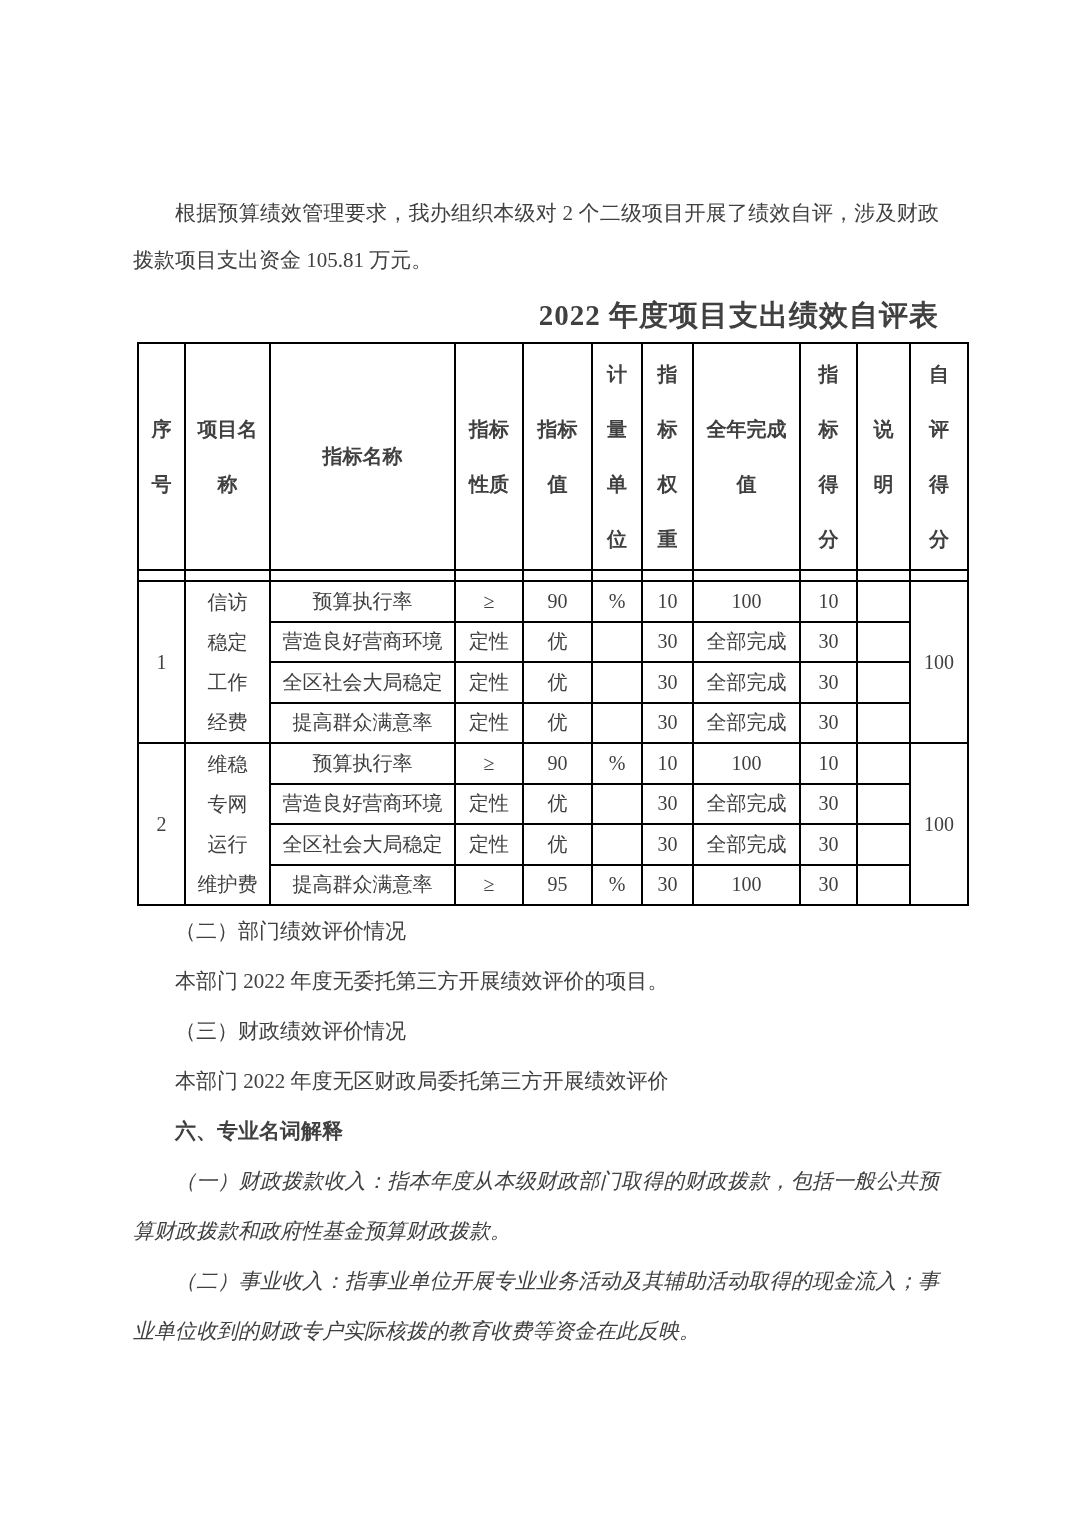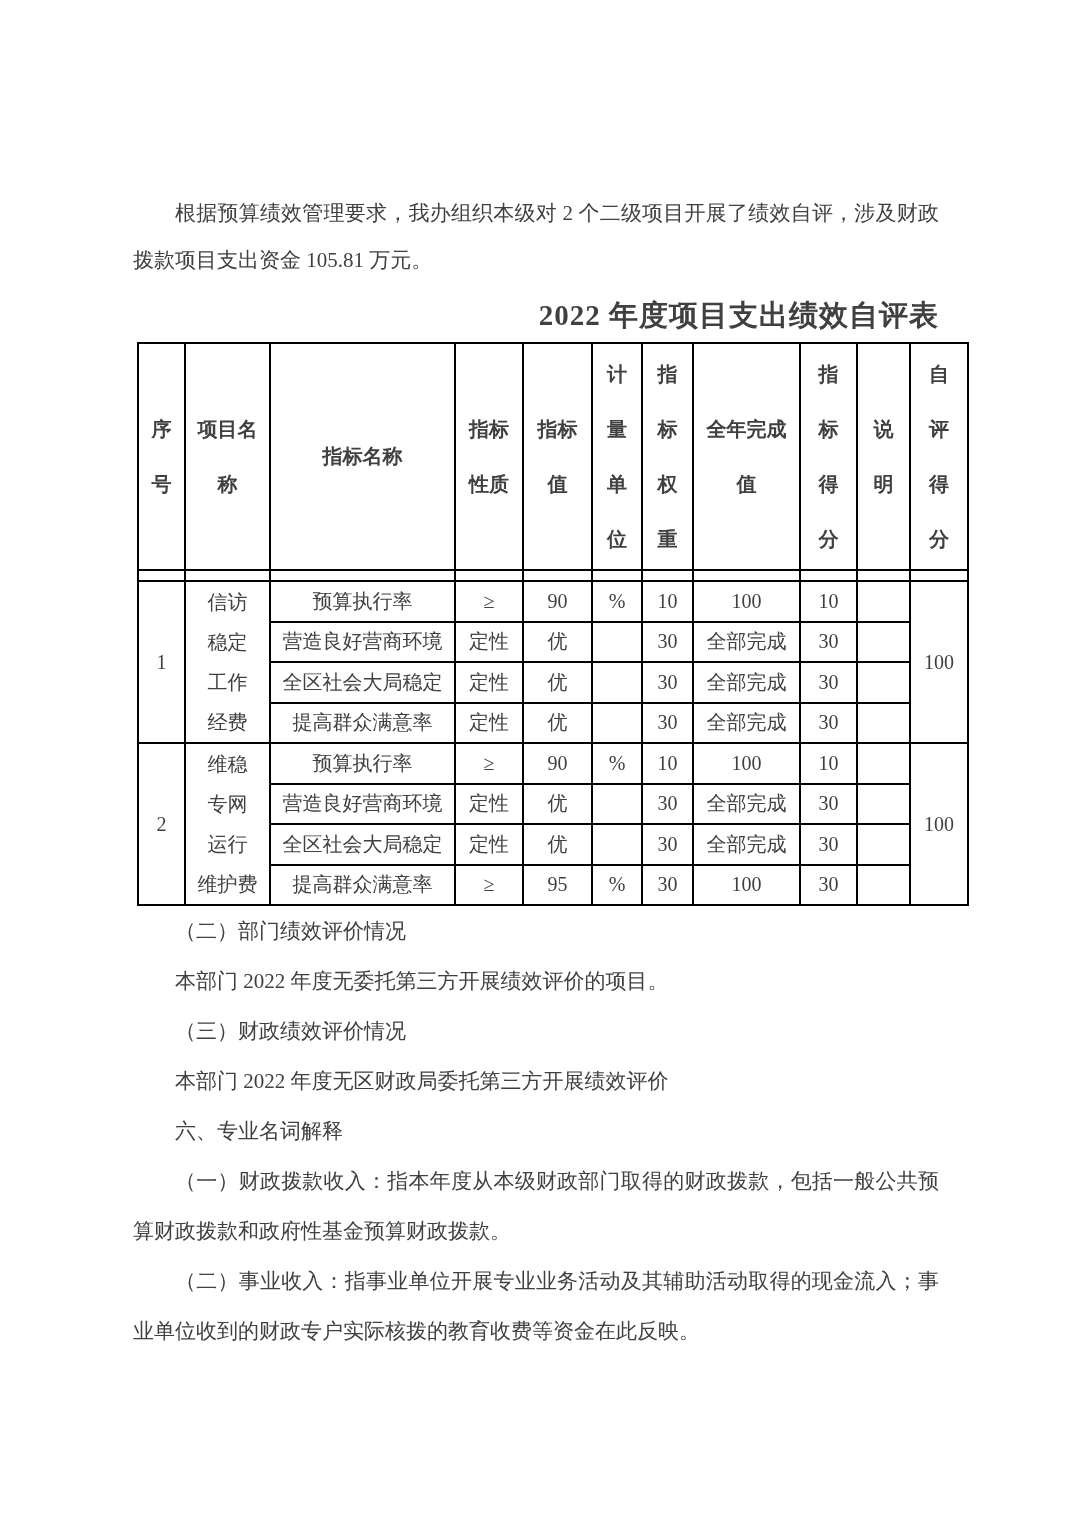--- a/index.html
+++ b/index.html
@@ -64,30 +64,31 @@
     margin: 0;
     font-size: 21px;
     line-height: 50px;
     text-indent: 2em;
   }
   .sec-heading {
     margin: 0;
     font-size: 21px;
     line-height: 50px;
     text-indent: 2em;
-    font-weight: normal;
+    font-weight: bold;
     font-family: "Liberation Sans", "DejaVu Sans", sans-serif;
   }
   .sec-para {
     margin: 0;
     font-size: 21px;
     line-height: 50px;
     text-indent: 2em;
     text-align: justify;
     text-justify: inter-character;
+    font-style: italic;
   }
 </style>
 </head>
 <body>
 
 <div class="page">
   <div class="content">
 
     <p class="intro">根据预算绩效管理要求，我办组织本级对 2 个二级项目开展了绩效自评，涉及财政拨款项目支出资金 105.81 万元。</p>
 

